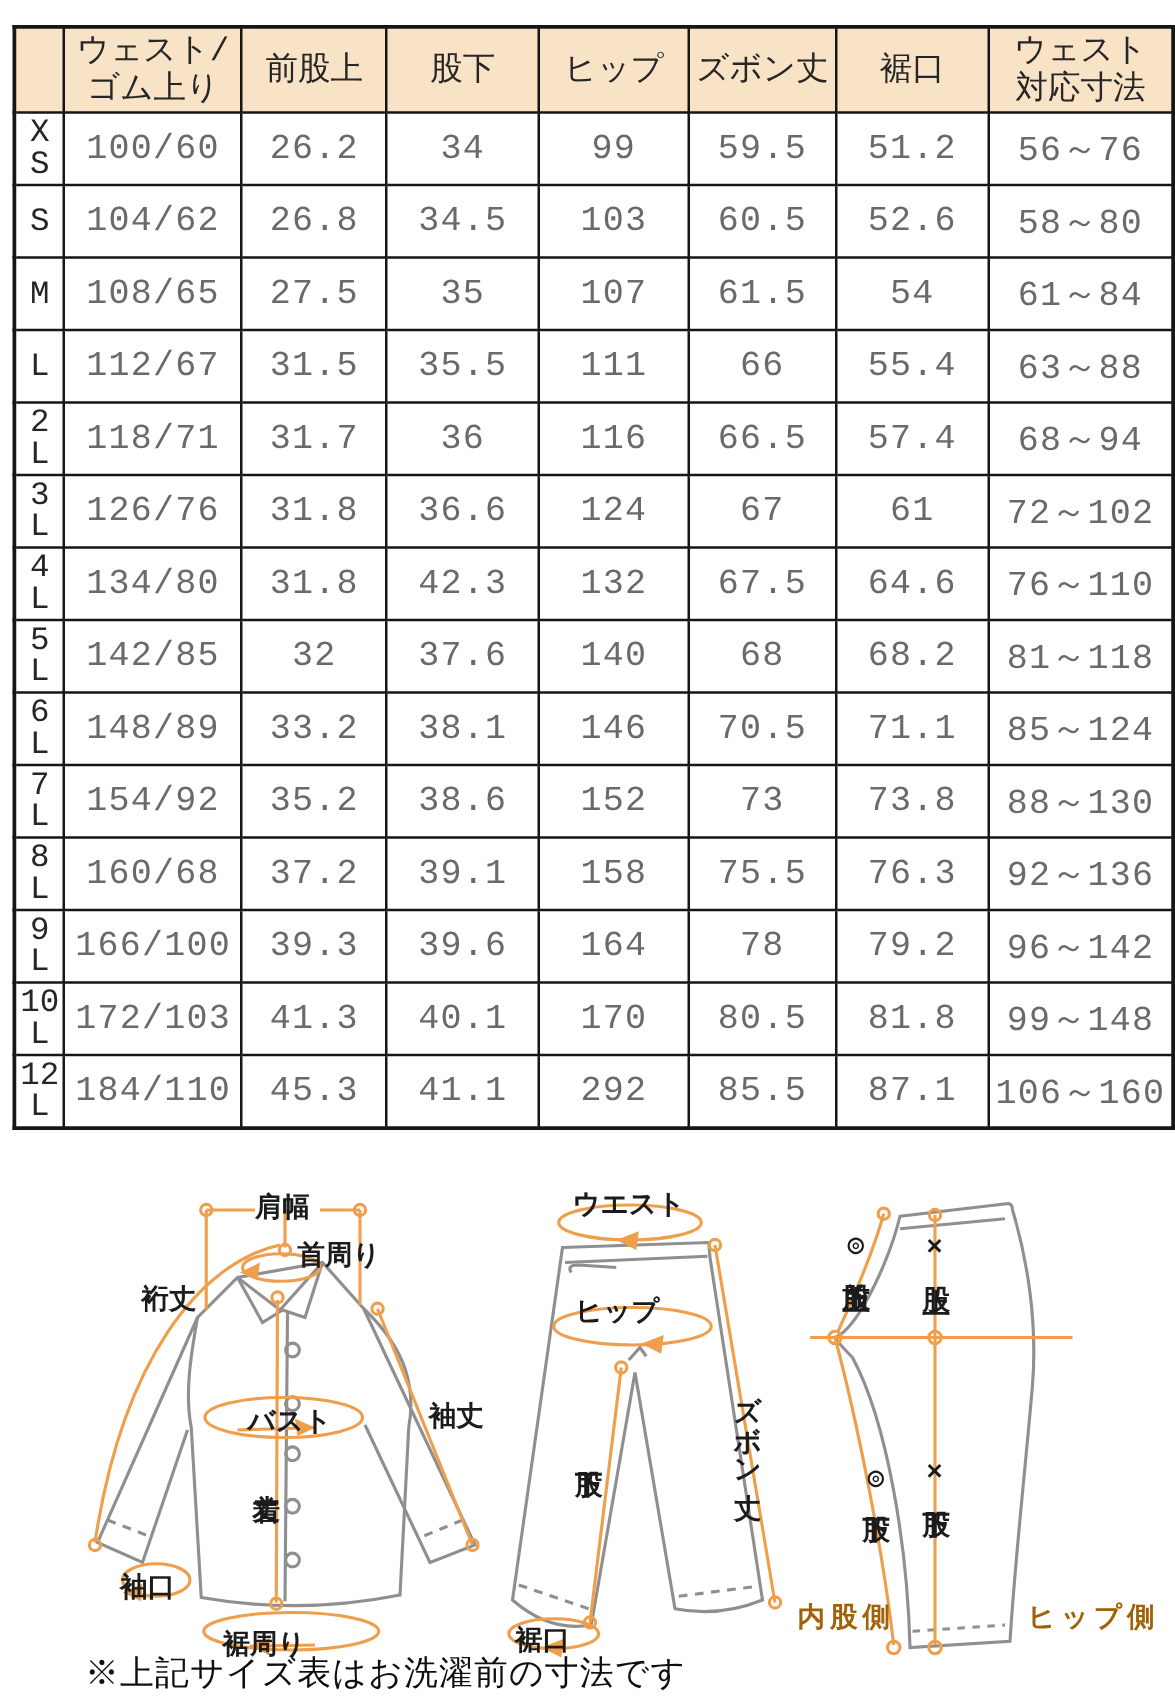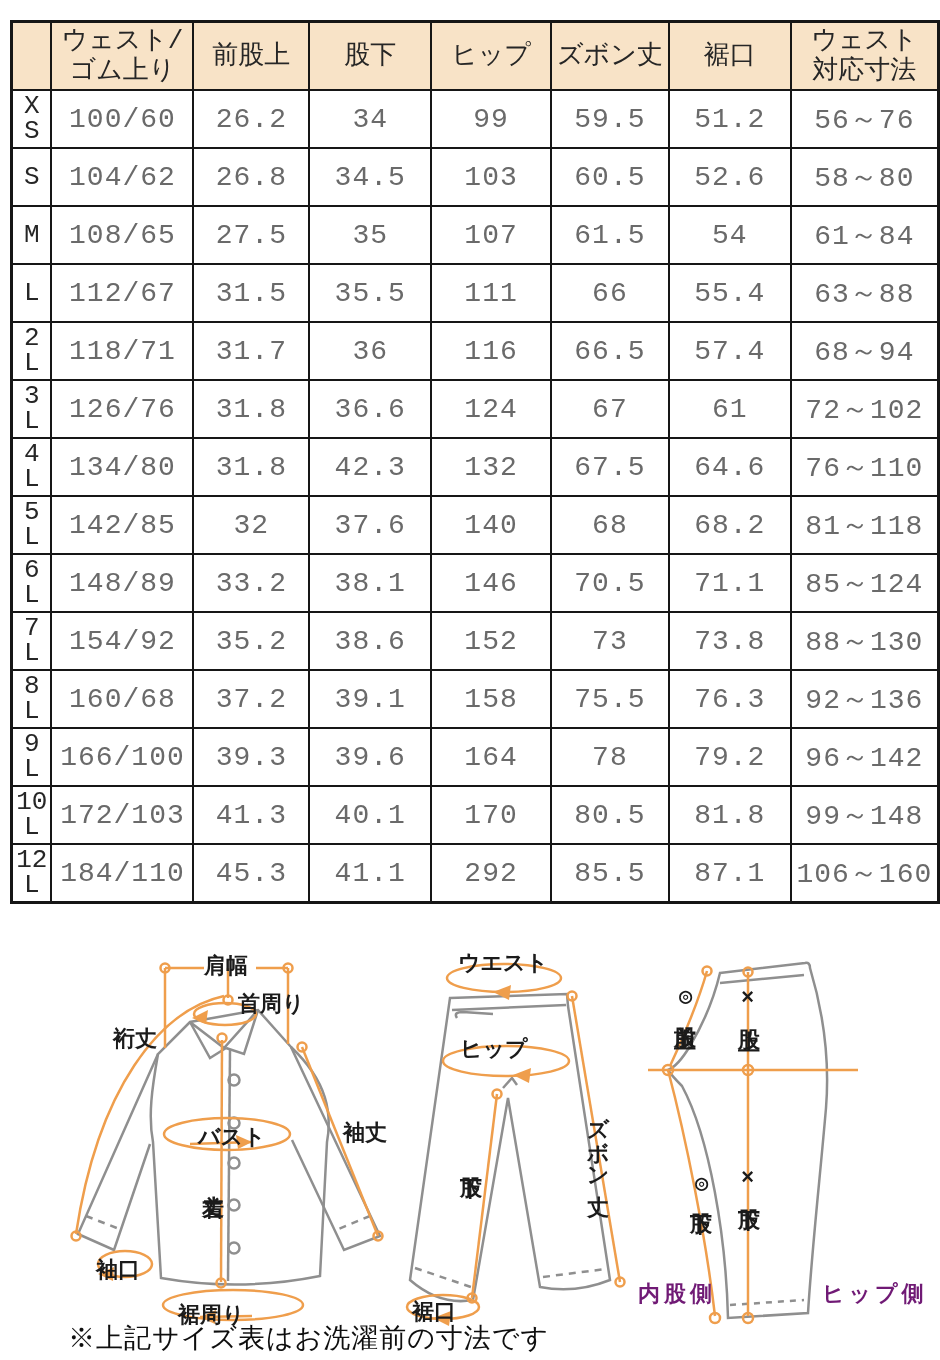--- a/index.html
+++ b/index.html
@@ -29,21 +29,21 @@
   }
   td.num-cell { color:#6a6a6a; font-size:28px; letter-spacing:1px; }
 
   
   .diagram-svg { position:absolute; }
   .dlabel {
     position:absolute; font-weight:bold; font-size:22px; color:#1b1b1b;
     line-height:1.05; white-space:pre;
   }
   .vlabel { writing-mode:vertical-rl; text-orientation:upright; letter-spacing:1px; }
-  .glabel { color:#701a75; letter-spacing:4px; }
+  .glabel { color:#a16207; letter-spacing:4px; }
   .note {
     position:absolute; left:68px; top:1320px;
     font-size:27px; color:#0e0e0e; letter-spacing:1px;
   }
   svg path, svg polyline, svg ellipse, svg line, svg circle { fill:none; }
 </style>
 </head>
 <body>
 
 <div id="canvas">

